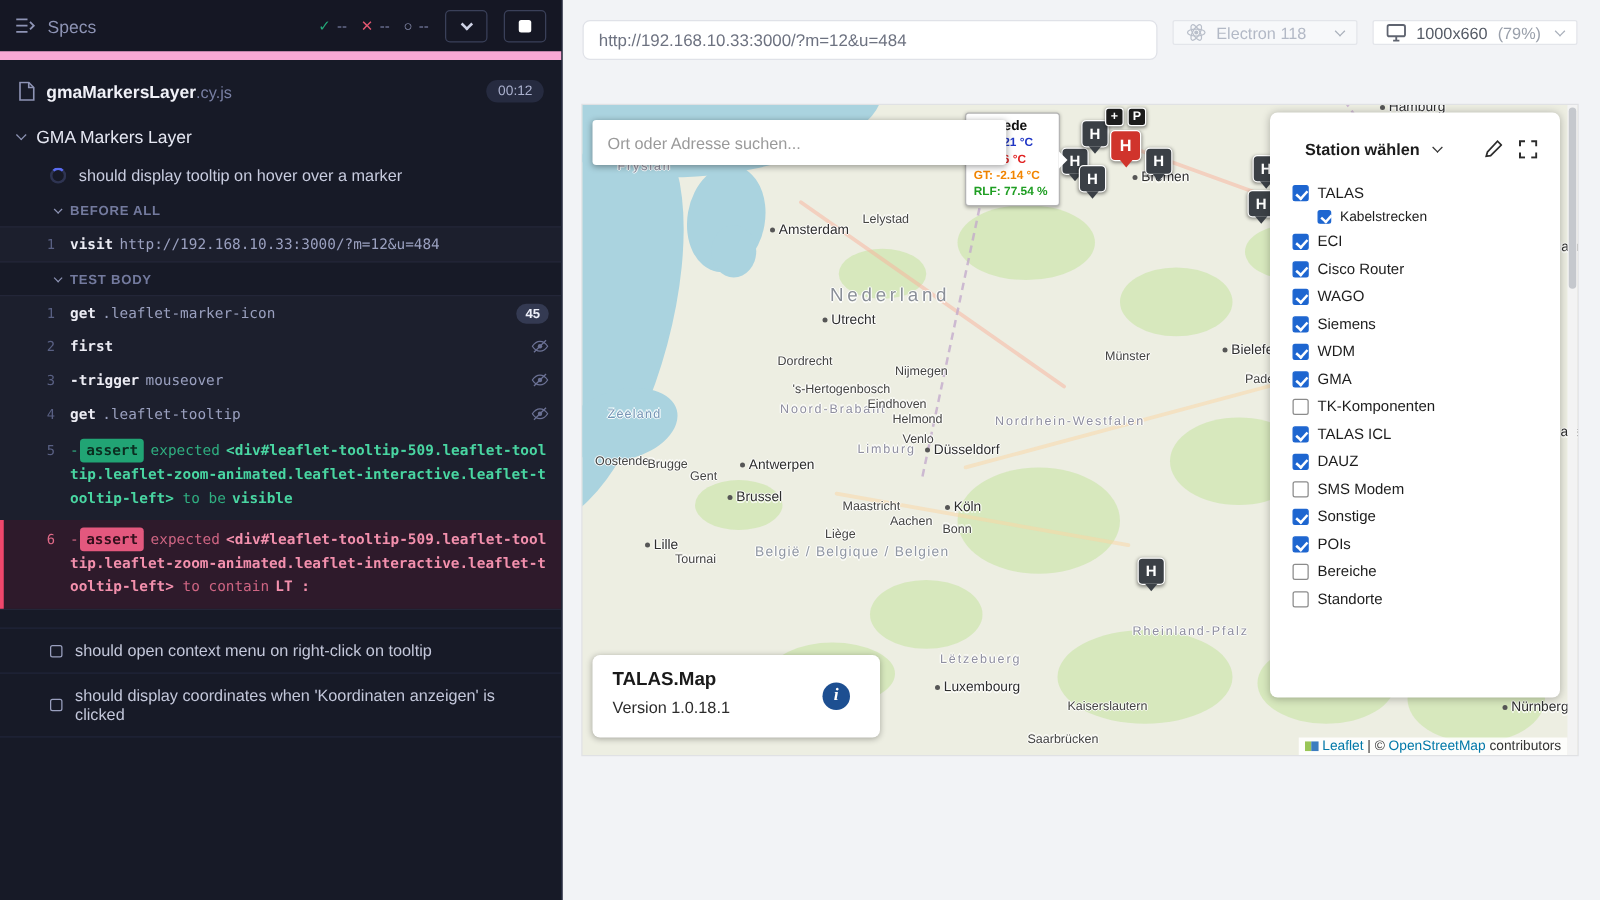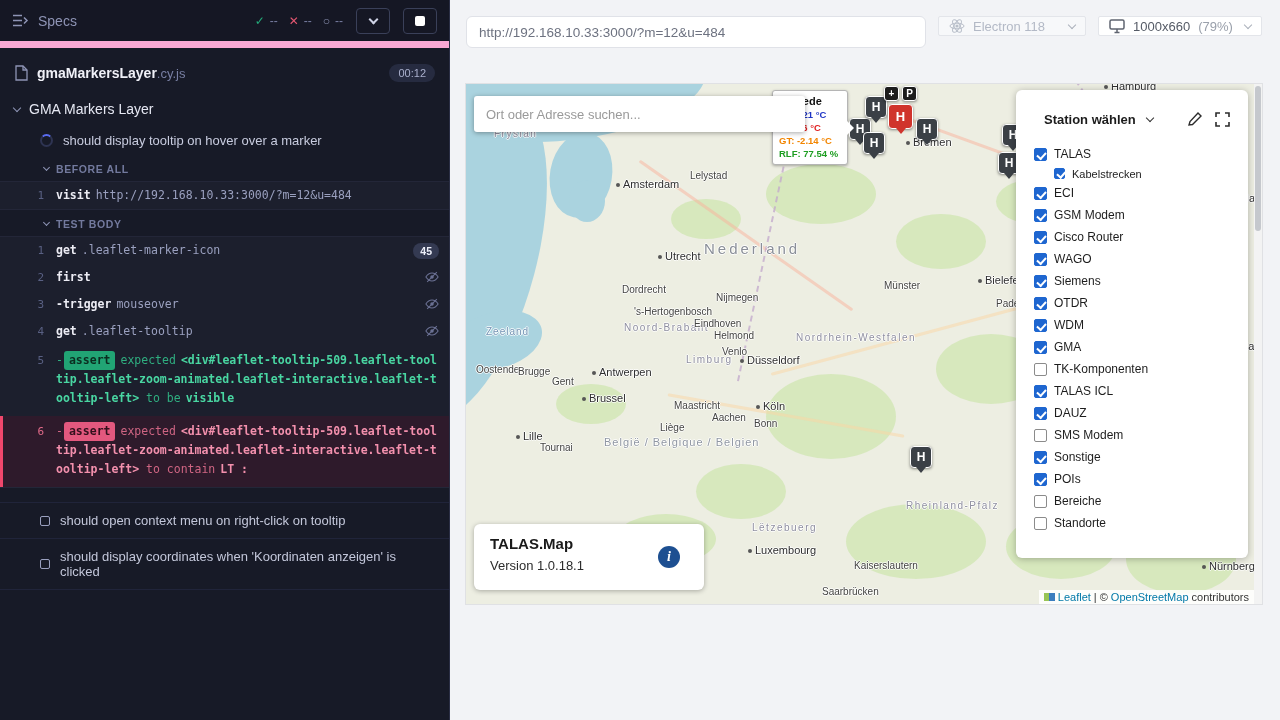--- a/index.html
+++ b/index.html
@@ -329,21 +329,21 @@
       <div class="road" style="left:430px;top:80px;width:280px;background:#f9b29c;transform:rotate(20deg)"></div>
       <div class="road" style="left:200px;top:330px;width:240px;background:#fcd6a4;transform:rotate(10deg)"></div>
       <div class="road" style="left:520px;top:330px;width:240px;background:#f9b29c;transform:rotate(55deg)"></div>
       <div class="boundary" style="left:298px;top:40px;height:260px;transform:rotate(12deg)"></div>
       <div class="boundary" style="left:660px;top:-20px;height:180px;transform:rotate(-35deg)"></div>
     </div>
 
     <span class="lbl region" style="left: 28px; top: 44px;">Fryslân</span>
     <span class="lbl city" style="left: 150px; top: 94px;">Amsterdam</span>
     <span class="lbl" style="left: 224px; top: 86px;">Lelystad</span>
-    <span class="lbl country" style="left: 198px; top: 156px; margin-left: 40px;">Nederland</span>
+    <span class="lbl country" style="left: 198px; top: 144px;">Nederland</span>
     <span class="lbl city" style="left: 192px; top: 166px;">Utrecht</span>
     <span class="lbl" style="left: 156px; top: 200px;">Dordrecht</span>
     <span class="lbl" style="left: 250px; top: 208px;">Nijmegen</span>
     <span class="lbl" style="left: 168px; top: 222px;">'s-Hertogenbosch</span>
     <span class="lbl region" style="left: 158px; top: 238px;">Noord-Brabant</span>
     <span class="lbl" style="left: 228px; top: 234px;">Eindhoven</span>
     <span class="lbl" style="left: 248px; top: 246px;">Helmond</span>
     <span class="lbl" style="left: 256px; top: 262px;">Venlo</span>
     <span class="lbl region" style="left: 220px; top: 270px;">Limburg</span>
     <span class="lbl city" style="left: 274px; top: 270px;">Düsseldorf</span>
@@ -427,37 +427,29 @@
       <div class="p-item indent">
           <span class="cb on"></span>
           <span>Kabelstrecken</span>
         </div>
       <div class="p-item">
           <span class="cb on"></span>
           <span>ECI</span>
         </div>
       <div class="p-item">
           <span class="cb on"></span>
-          <span>GSM Modem</span>
-        </div>
-      <div class="p-item">
-          <span class="cb on"></span>
           <span>Cisco Router</span>
         </div>
       <div class="p-item">
           <span class="cb on"></span>
           <span>WAGO</span>
         </div>
       <div class="p-item">
           <span class="cb on"></span>
           <span>Siemens</span>
-        </div>
-      <div class="p-item">
-          <span class="cb on"></span>
-          <span>OTDR</span>
         </div>
       <div class="p-item">
           <span class="cb on"></span>
           <span>WDM</span>
         </div>
       <div class="p-item">
           <span class="cb on"></span>
           <span>GMA</span>
         </div>
       <div class="p-item">

